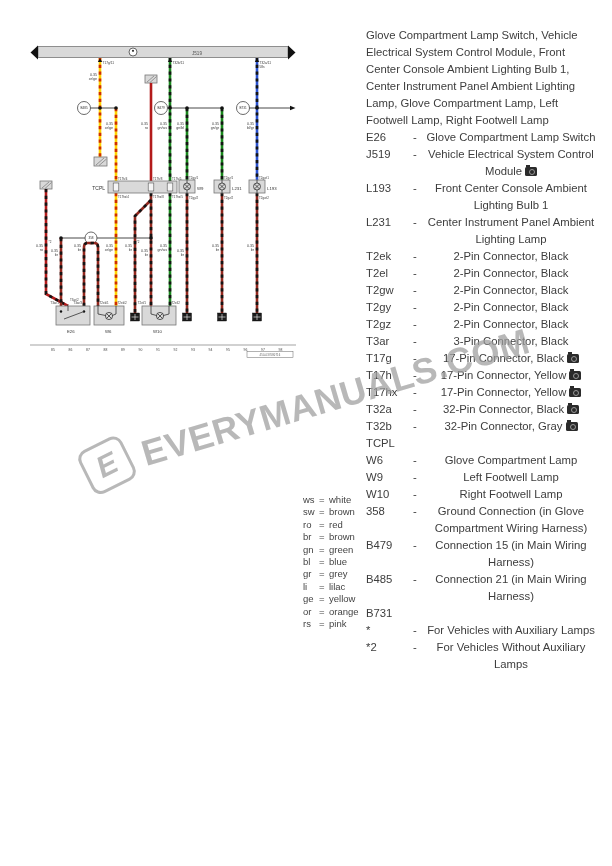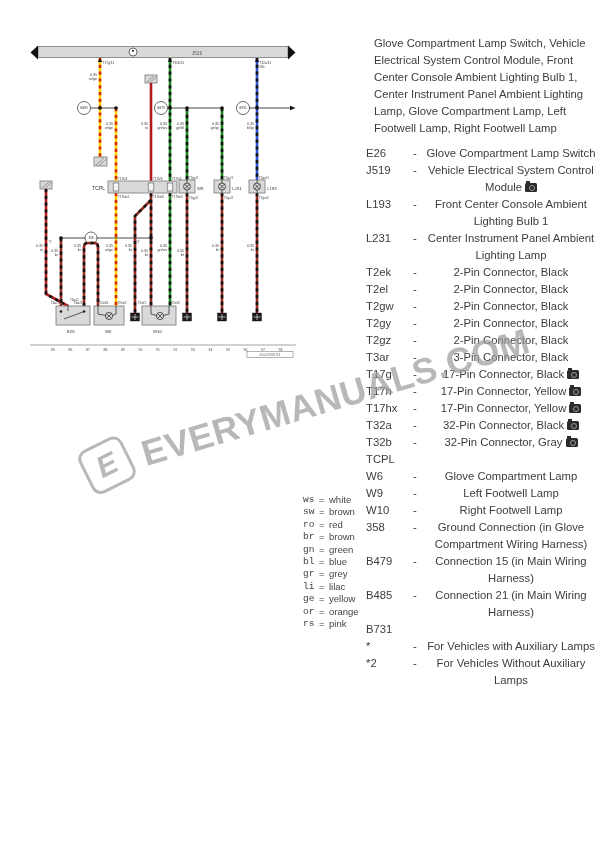--- a/index.html
+++ b/index.html
@@ -1,35 +1,35 @@
 <!DOCTYPE html>
 <html><head>
 <meta charset="utf-8">
 <style>
   html,body{margin:0;padding:0;background:#fff;}
   .page{position:relative;width:612px;height:866px;background:#fff;overflow:hidden;
         font-family:"Liberation Sans",sans-serif;color:#3d3d3d;}
 
   
   .right-col{position:absolute;left:366px;top:27px;width:233px;font-size:11.3px;line-height:17px;}
-  .title{margin:8px;}
+  .title{margin:0;}
   .row{display:flex;}
   .term{width:46px;flex:none;}
   .desc{position:relative;padding-left:11px;flex:1;text-align:center;}
   .desc::before{content:"-";position:absolute;left:1px;}
   .cam{display:inline-block;width:12px;height:9px;background:#2b2b2b;border-radius:1.5px;
        margin-left:3px;vertical-align:-1px;position:relative;}
   .cam::before{content:"";position:absolute;left:1px;top:-2px;width:4px;height:2px;background:#2b2b2b;}
   .cam::after{content:"";position:absolute;left:4px;top:2px;width:4px;height:4px;
        border:1px solid #999;border-radius:50%;}
 
   
   .legend{position:absolute;left:303px;top:494px;font-size:9.5px;line-height:12.4px;color:#444;}
   .lrow{display:flex;}
-  .lab{width:16px;font-family:Liberation Mono, monospace;}
+  .lab{width:16px;}
   .leq{width:10px;}
 
   
   .watermark{position:absolute;left:84px;top:448px;transform:rotate(-16.5deg);
        transform-origin:left center;display:flex;align-items:center;gap:13px;
        opacity:.72;pointer-events:none;z-index:5;}
   .wm-logo{width:42px;height:42px;border:3.5px solid #9e9e9e;border-radius:10px;color:#9e9e9e;
        font-weight:bold;font-style:italic;font-size:30px;display:flex;align-items:center;
        justify-content:center;transform:rotate(-10deg);flex:none;}
   .wm-text{font-size:36px;font-weight:bold;color:#9e9e9e;letter-spacing:.5px;white-space:nowrap;}

